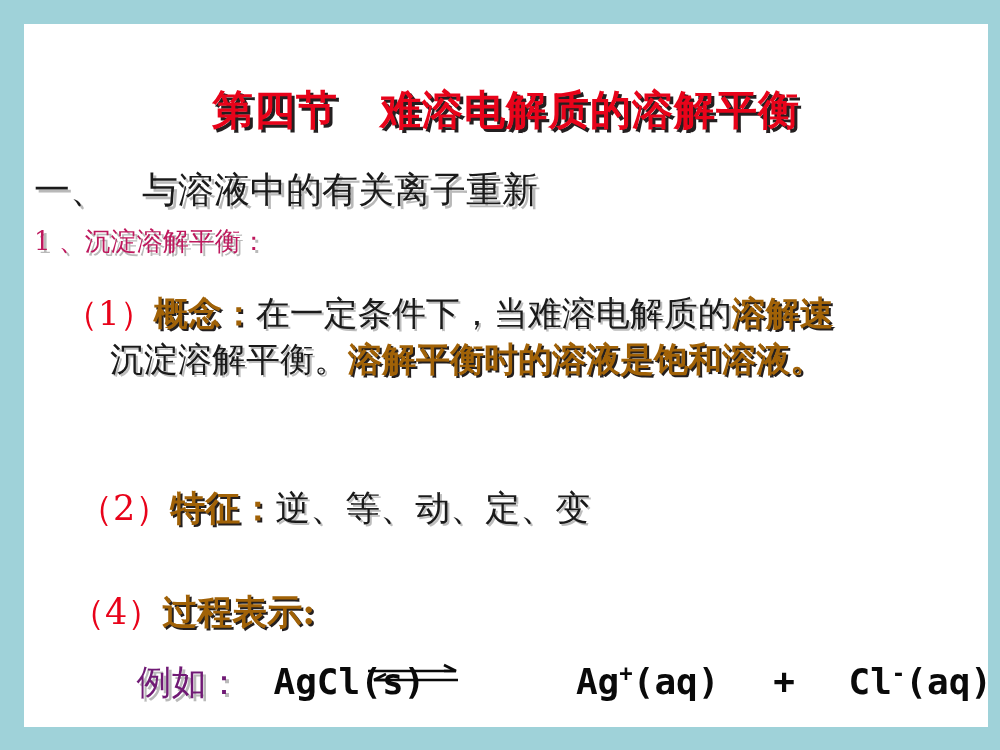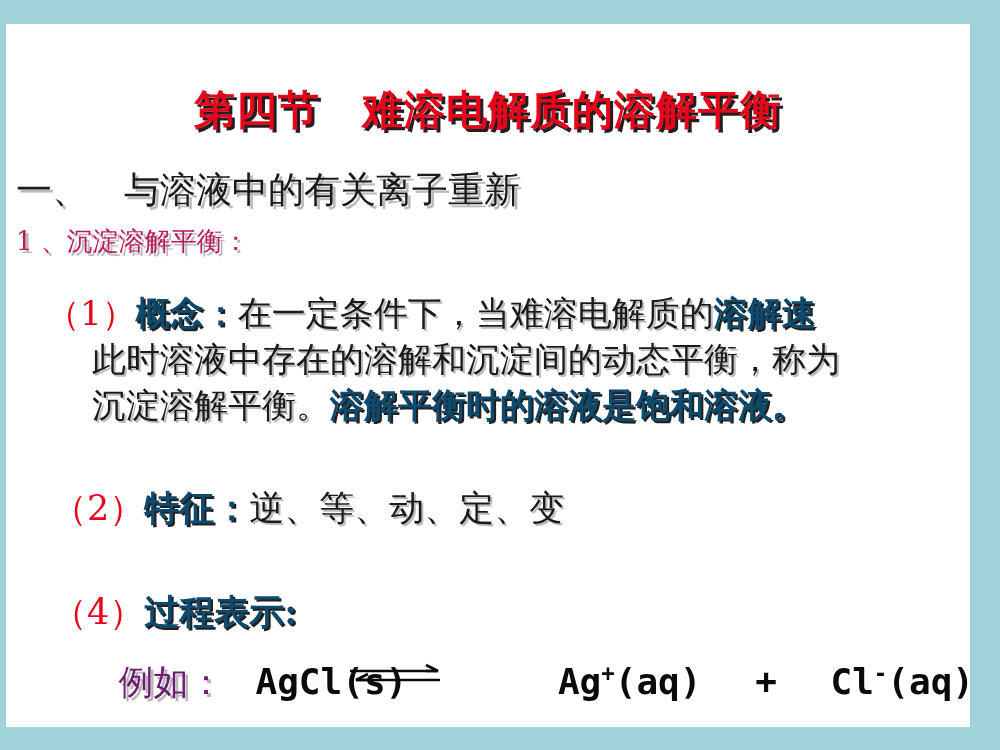--- a/index.html
+++ b/index.html
@@ -17,21 +17,21 @@
   #slide {
     position: relative;
     width: 1000px;
     height: 750px;
     background: #9fd2d9;
     box-sizing: border-box;
   }
 
   #canvas {
     position: absolute;
-    left: 6px;
+    left: 24px;
     top: 24px;
     width: 964px;
     height: 703px;
     background: #ffffff;
     overflow: hidden;
   }
 
   
   .shdw-dark {
     text-shadow: 3px 3px 0 #231f20;
@@ -98,38 +98,38 @@
     white-space: pre;
   }
   .para .ln.indent {
     padding-left: 46px;
   }
 
   .red {
     color: #e8031a;
   }
   .red-b {
-    color: #0c4a6e;
+    color: #a16207;
     font-weight: bold;
     text-shadow: 2px 2px 0 #231f20;
   }
   .blk {
     color: #1a1a1a;
   }
 
   
   .item {
     position: absolute;
     left: 46px;
     font-size: 35px;
     line-height: 1.0;
     white-space: pre;
     color: #1a1a1a;
   }
-  .item-2 { top: 466px; }
+  .item-2 { top: 466px; margin-left: 8px; }
   .item-3 { top: 518px; }
   .item-4 { top: 570px; }
 
   
   .eqline {
     position: absolute;
     left: 82px;
     top: 622px;
     white-space: pre;
     line-height: 1.0;
@@ -171,21 +171,20 @@
     <div class="title shdw-dark">第四节　难溶电解质的溶解平衡</div>
 
     <div class="h-one shdw-gray">一、　与溶液中的有关离子重新</div>
 
     <div class="h-two shdw-gray">1 、沉淀溶解平衡：</div>
 
     <div class="para">
       <span class="ln"><span class="red">（1）</span><span class="red-b">概念：</span><span class="blk shdw-gray-sm">在一定条件下，当难溶电解质的</span><span class="red-b">溶解速</span></span>
 
 
-      <span class="ln indent blk shdw-gray-sm">此时溶液中存在的溶解和沉淀间的动态平衡，称为</span>
 
       <span class="ln indent"><span class="blk shdw-gray-sm">沉淀溶解平衡。</span><span class="red-b">溶解平衡时的溶液是饱和溶液。</span></span>
     </div>
 
     <div class="item item-2"><span class="red">（2）</span><span class="red-b">特征：</span><span class="blk shdw-gray-sm">逆、等、动、定、变</span></div>
 
 
     <div class="item item-4"><span class="red">（4）</span><span class="red-b">过程表示:</span></div>
 
     <div class="eqline">

